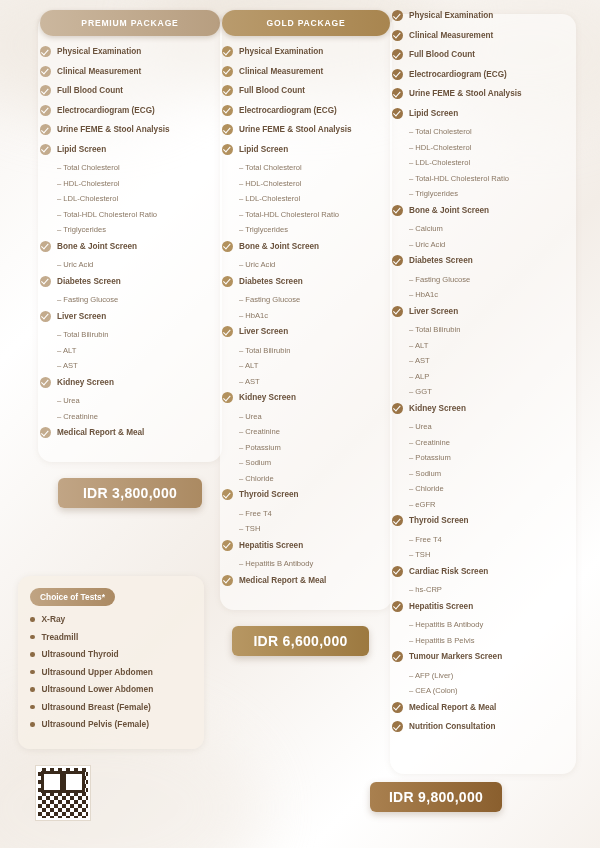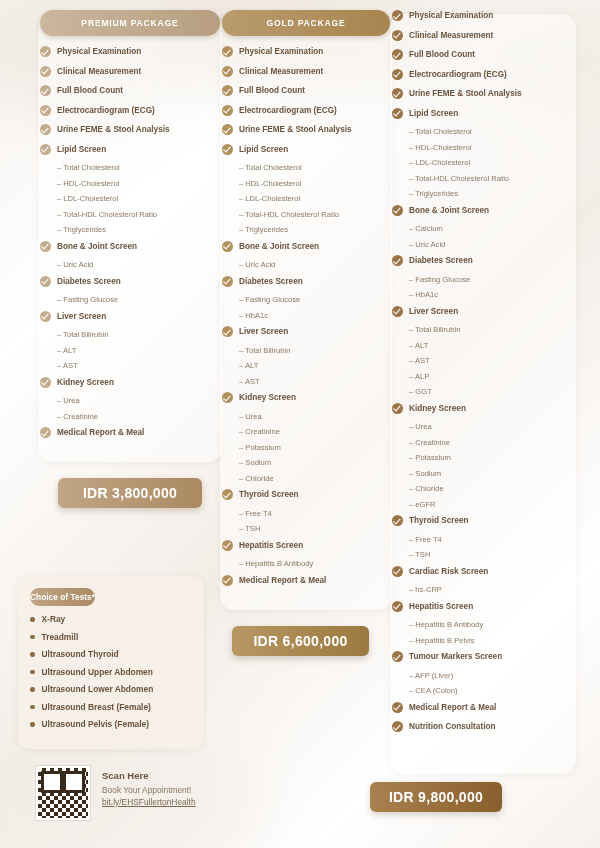--- a/index.html
+++ b/index.html
@@ -141,21 +141,21 @@
     box-shadow: 0 1px 6px rgba(140,120,100,0.12);
   }
   .choice-title {
     display: inline-block;
     background: linear-gradient(90deg,#c2a казал);
     background: linear-gradient(90deg,#c3a推);
     background: linear-gradient(90deg,#c0a483,#ab8a63);
     color: #fff;
     font-size: 8.4px;
     font-weight: bold;
-    padding: 4px 0;
+    padding: 4px 10px;
     border-radius: 10px;
     margin-bottom: 8px;
     text-align: right;
   }
   .choice li {
     display: flex;
     align-items: flex-start;
     gap: 7px;
     font-size: 8.4px;
     font-weight: bold;
@@ -478,20 +478,15 @@
         </li>
         <li>
           <span class="dot"></span>
           <span>Ultrasound Pelvis (Female)</span>
         </li>
       </ul>
   </div>
 
   <div class="qr-block">
     <div class="qr"></div>
-    <div class="qr-txt">
-      <div class="scan-here">Scan Here</div>
-      <div class="book-appt">Book Your Appointment!</div>
-      <div class="qr-link">bit.ly/EHSFullertonHealth</div>
-    </div>
   </div>
 
 </div>
 
 </body></html>

